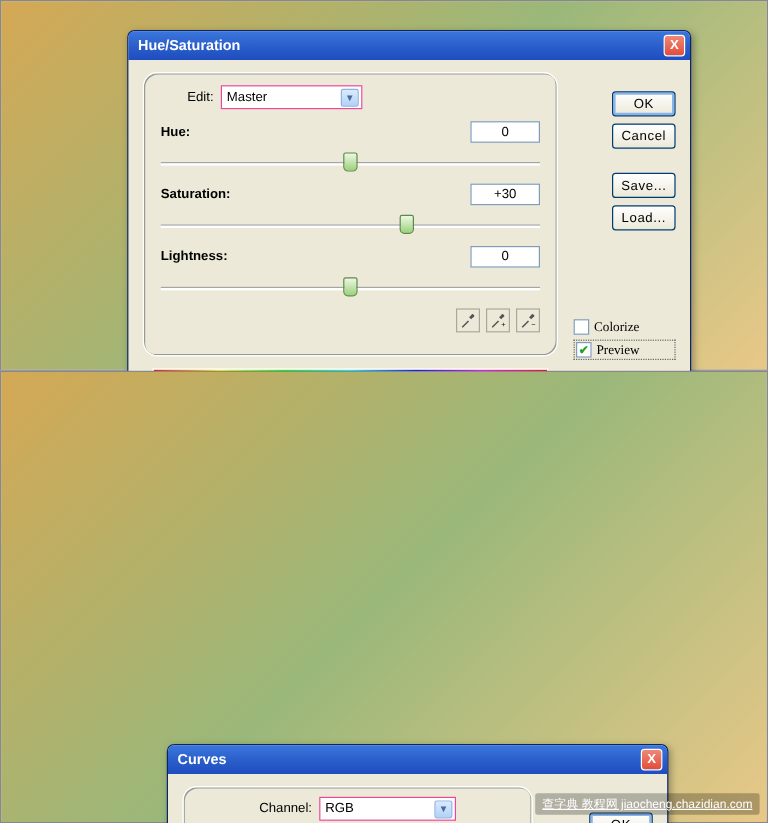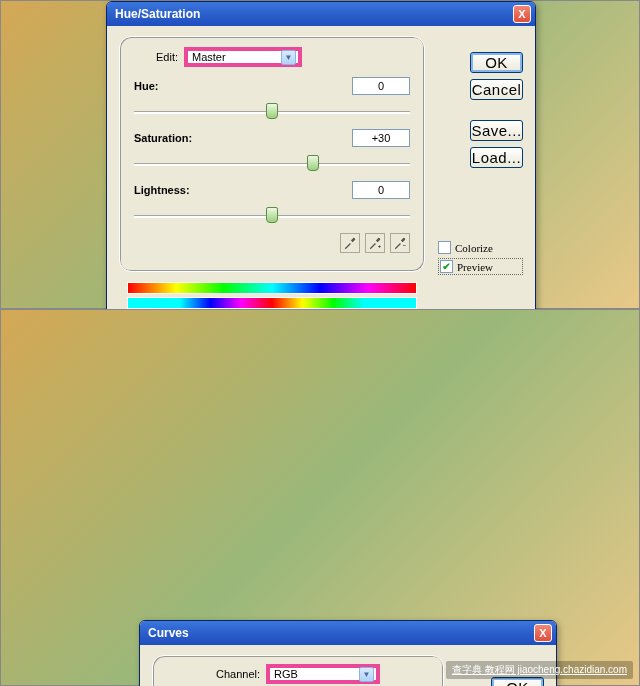--- a/index.html
+++ b/index.html
@@ -24,21 +24,21 @@
       pointer-events: none;
       text-decoration: underline;
     }
     .xp-dialog {
       position: absolute;
       background: #ECE9D8;
       border: 1px solid #0A246A;
       box-shadow: 2px 2px 6px rgba(0,0,0,.3);
       border-radius: 6px 6px 0 0;
     }
-    .d1 { left: 105px; top: 0; width: 430px; }
+    .d1 { left: 105px; top: 24px; width: 470px; }
     .d2 { left: 138px; top: 310px; width: 418px; }
     .titlebar {
       height: 24px;
       background: linear-gradient(#3B77DD, #2B5FCB 50%, #1E4DBF);
       border-radius: 5px 5px 0 0;
       display: flex; align-items: center; justify-content: space-between;
       padding: 0 4px 0 8px;
       color: #fff; font-weight: bold; font-size: 12px;
     }
     .close-btn {
@@ -56,21 +56,21 @@
     .fieldset {
       border: 1px solid #fff;
       box-shadow: inset 1px 1px 0 #999, inset -1px -1px 0 #999;
       border-radius: 12px;
     }
     .d1 .fieldset { padding: 10px 14px 16px 14px; }
     .d2 .fieldset { padding: 10px 10px 10px 6px; }
     .edit-row { display: flex; align-items: center; gap: 6px; margin-bottom: 8px; }
     .edit-row label { width: 44px; text-align: right; }
     .select {
-      height: 20px; border: 4px solid #ec4899; background: #fff;
+      height: 20px; border: 1px solid #ec4899; background: #fff;
       display: inline-flex; align-items:center; justify-content: space-between;
       padding: 0 2px 0 4px;
     }
     .select .arrow {
       width: 15px; height: 15px;
       background: linear-gradient(#DBEAFD,#B2D2F6);
       border: 1px solid #8BB3E6; border-radius: 2px;
       display:flex;align-items:center;justify-content:center;
       font-size: 8px; color:#4A6A9B;
     }
@@ -116,21 +116,21 @@
       font-size: 10px; color: #21A121; font-weight: bold;
     }
     .btns-col {
       position: absolute; right: 12px; top: 12px; width: 85px;
       display: flex; flex-direction: column; gap: 6px;
     }
     .xp-btn {
       height: 21px; border: 1px solid #003C74; border-radius: 3px;
       background: linear-gradient(#fff,#ECE9D8);
       display: flex; align-items: center; justify-content: center;
-      font-size: 15px;
+      font-size: 11px;
       letter-spacing: .5px;
       margin-left: 32px;
     }
     .xp-btn.default { box-shadow: inset 0 0 0 2px #88B4EE; }
     .spectrum {
       margin: 10px 8px 0 8px; height: 12px;
       background: linear-gradient(90deg, red, #ff0, #0f0, #0ff, #00f, #f0f, red);
       border: 1px solid #fff;
     }
     .spectrum2 {

